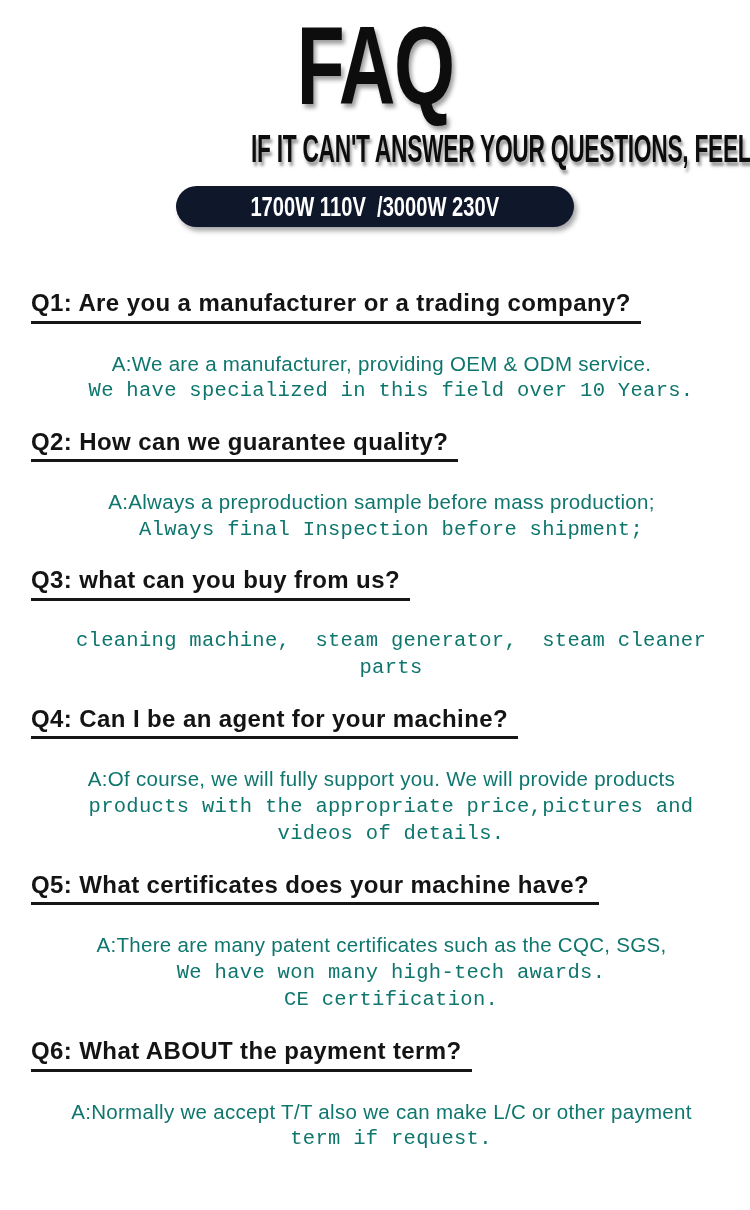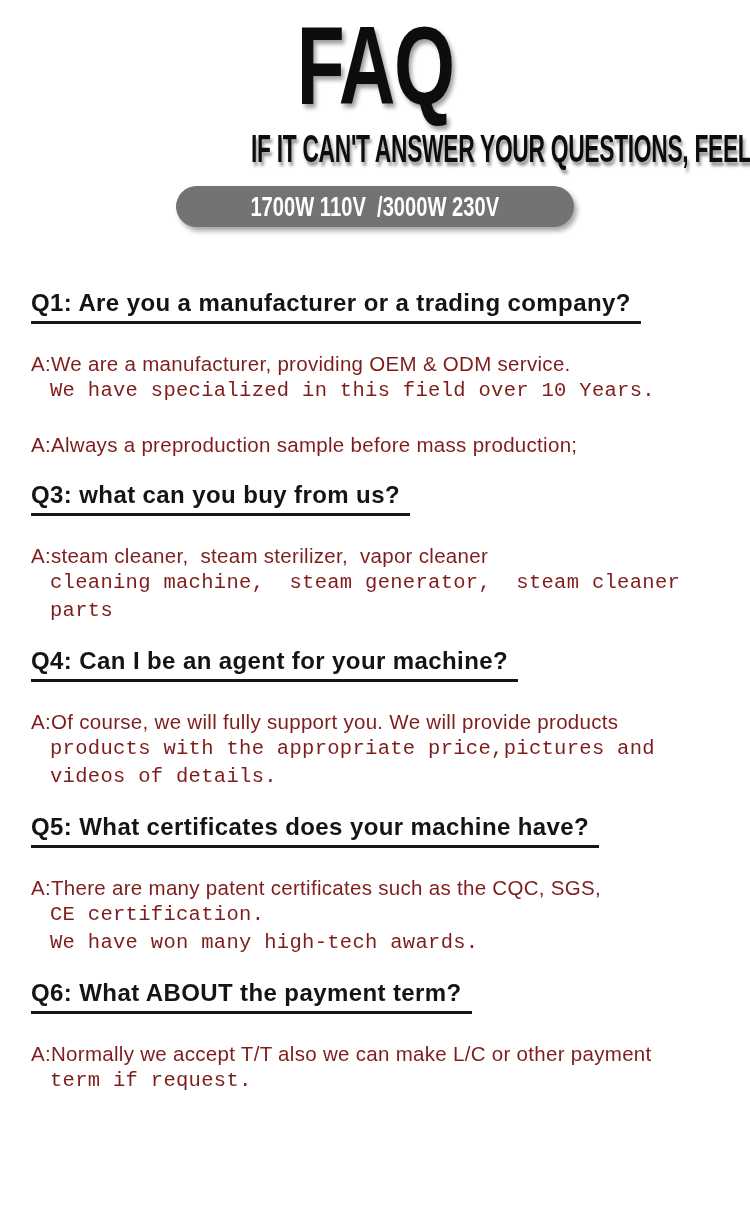--- a/index.html
+++ b/index.html
@@ -42,21 +42,21 @@
   }
   .subtitle .squeeze {
     display: inline-block;
     transform: scaleX(0.60);
     transform-origin: center;
     text-shadow: 3px 4px 4px rgba(0,0,0,0.42);
     letter-spacing: -0.5px;
   }
   .badge-row { margin-top: 17px; display: flex; justify-content: center; }
   .badge {
-    background: #737373;
+    background: #0f172a;
     color: #ffffff;
     height: 41px;
     border-radius: 22px;
     padding: 0 26px;
     display: flex;
     align-items: center;
     box-shadow: 3px 4px 5px rgba(0,0,0,0.35);
   }
   .badge .badge-text {
     font-size: 28px;
@@ -89,23 +89,24 @@
     display: inline-block;
     border-bottom: 3px solid #161616;
     padding-bottom: 4px;
     padding-right: 10px;
     white-space: pre-wrap;
   }
   .a { margin-top: 26px; margin-bottom: 23px; }
   .a-line {
     font-size: 20.5px;
     line-height: 27.5px;
-    color: #7f1d1d;
+    color: #0f766e;
     letter-spacing: 0.3px;
     white-space: pre-wrap;
+    text-align: center;
   }
   .a-line.cont { padding-left: 19px; font-family: Liberation Mono, monospace; }
 </style>
 </head>
 <body>
 
 <div class="page">
 
   <div class="header">
     <div class="faq-title">
@@ -125,47 +126,48 @@
 
     <article class="faq-item">
       <h2 class="q"><span class="q-text">Q1: Are you a manufacturer or a trading company?</span></h2>
       <div class="a">
         <div class="a-line">A:We are a manufacturer, providing OEM &amp; ODM service.</div>
         <div class="a-line cont">We have specialized in this field over 10 Years.</div>
       </div>
     </article>
 
     <article class="faq-item">
+      <h2 class="q"><span class="q-text">Q2: How can we guarantee quality?</span></h2>
       <div class="a">
         <div class="a-line">A:Always a preproduction sample before mass production;</div>
+        <div class="a-line cont">Always final Inspection before shipment;</div>
       </div>
     </article>
 
     <article class="faq-item">
       <h2 class="q"><span class="q-text">Q3: what can you buy from us?</span></h2>
       <div class="a">
-        <div class="a-line">A:steam cleaner,  steam sterilizer,  vapor cleaner</div>
         <div class="a-line cont">cleaning machine,  steam generator,  steam cleaner parts</div>
       </div>
     </article>
 
     <article class="faq-item">
       <h2 class="q"><span class="q-text">Q4: Can I be an agent for your machine?</span></h2>
       <div class="a">
         <div class="a-line">A:Of course, we will fully support you. We will provide products</div>
         <div class="a-line cont">products with the appropriate price,pictures and videos of details.</div>
       </div>
     </article>
 
     <article class="faq-item">
       <h2 class="q"><span class="q-text">Q5: What certificates does your machine have?</span></h2>
       <div class="a">
         <div class="a-line">A:There are many patent certificates such as the CQC, SGS,</div>
+        <div class="a-line cont">We have won many high-tech awards.</div>
         <div class="a-line cont">CE certification.</div>
-        <div class="a-line cont">We have won many high-tech awards.</div>
       </div>
     </article>
 
     <article class="faq-item">
       <h2 class="q"><span class="q-text">Q6: What ABOUT the payment term?</span></h2>
       <div class="a">
         <div class="a-line">A:Normally we accept T/T also we can make L/C or other payment</div>
         <div class="a-line cont">term if request.</div>
       </div>
     </article>

